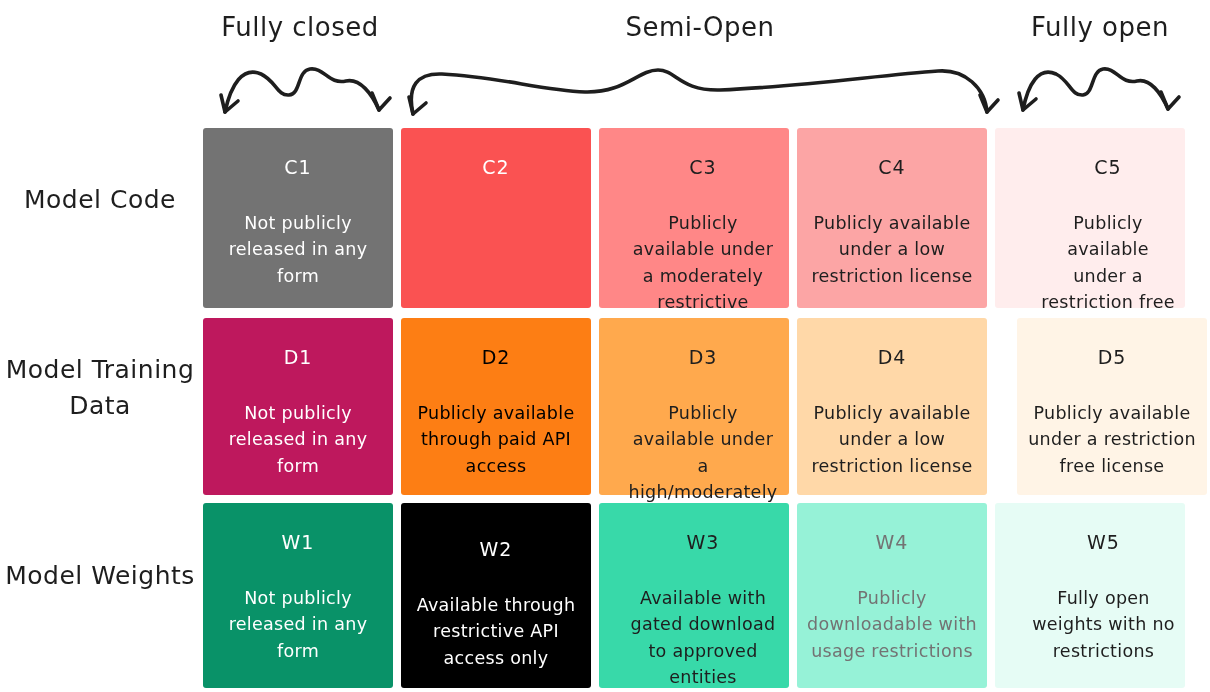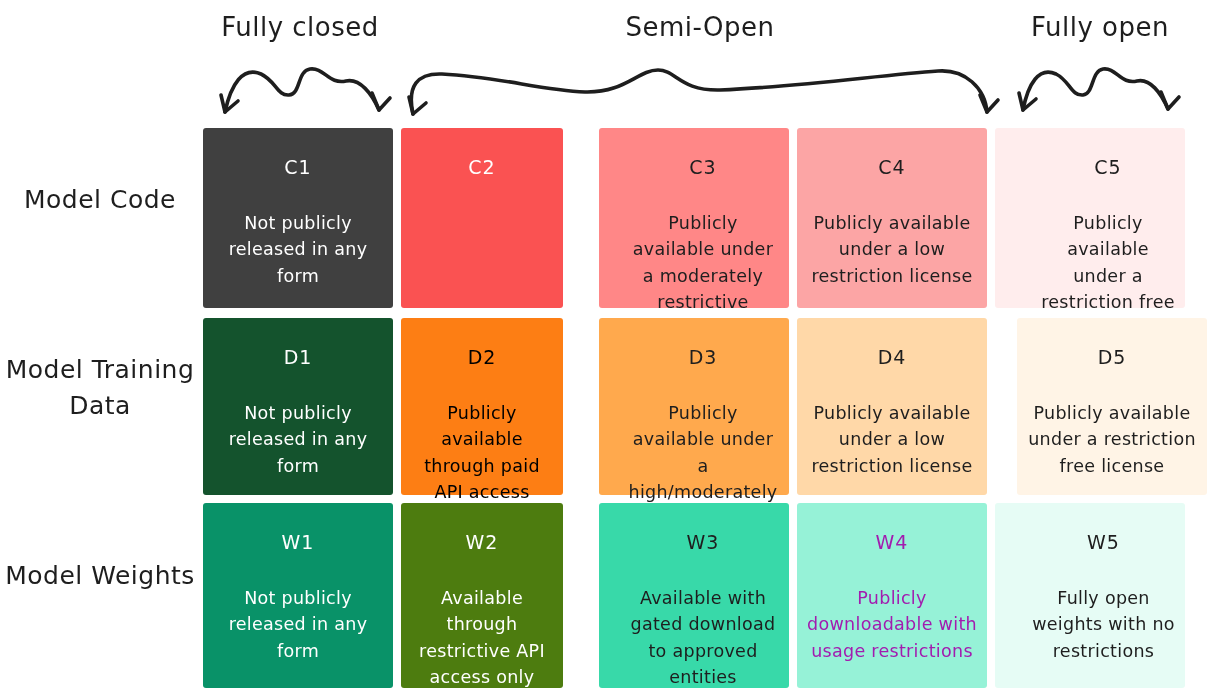--- a/index.html
+++ b/index.html
@@ -56,21 +56,21 @@
   }
   .cell-text{
     margin-top:32px;
     font-size:17.5px;
     line-height:1.5;
     letter-spacing:0.3px;
     max-width:178px;
   }
   
   .col-0{left:203px;width:190px;}
-  .col-1{left:401px;width:162px;}
+  .col-1{left:401px;width:190px;}
   .col-2{left:599px;width:190px;padding-left:28px;}
   .col-3{left:797px;width:190px;}
   .col-4{left:995px;width:190px;}
   
   .row-0{top:128px;height:180px;}
   .row-1{top:318px;height:177px;}
   .row-2{top:503px;height:185px;}
 </style>
 </head>
 <body>
@@ -109,41 +109,41 @@
              C 1116 67, 1121 85, 1137 81
              C 1150 78, 1161 93, 1168 109" style="stroke: rgb(30, 30, 30);"></path>
     <path stroke-width="3.6" d="M 1023 110 L 1019 93 M 1023 110 L 1036 99" style="stroke: rgb(30, 30, 30);"></path>
     <path stroke-width="3.6" d="M 1168 109 L 1161 92 M 1168 109 L 1179 97" style="stroke: rgb(30, 30, 30);"></path>
   </svg>
 
   <div class="row-label" id="row-label-0">Model Code</div>
   <div class="row-label" id="row-label-1">Model Training Data</div>
   <div class="row-label" id="row-label-2">Model Weights</div>
 
-  <div class="cell row-0 col-0" style="background-color: #404040; color: rgb(255, 255, 255);">
+  <div class="cell row-0 col-0" style="background-color: #737373; color: rgb(255, 255, 255);">
     <div class="cell-code">C1</div>
     <div class="cell-text">Not publicly released in any form</div>
   </div>
   <div class="cell row-0 col-1" style="background-color: rgb(250, 82, 82); color: rgb(255, 255, 255);">
     <div class="cell-code">C2</div>
   </div>
   <div class="cell row-0 col-2" style="background-color: rgb(255, 135, 135); color: rgb(30, 30, 30);">
     <div class="cell-code">C3</div>
     <div class="cell-text">Publicly available under a moderately restrictive license</div>
   </div>
   <div class="cell row-0 col-3" style="background-color: #fca5a5; color: rgb(30, 30, 30);">
     <div class="cell-code">C4</div>
     <div class="cell-text">Publicly available under a low restriction license</div>
   </div>
   <div class="cell row-0 col-4" style="background-color: rgb(255, 237, 237); color: rgb(30, 30, 30); padding-left: 46px;">
     <div class="cell-code">C5</div>
     <div class="cell-text">Publicly available under a restriction free license</div>
   </div>
 
-  <div class="cell row-1 col-0" style="background-color: #14532d; color: rgb(255, 255, 255);">
+  <div class="cell row-1 col-0" style="background-color: #be185d; color: rgb(255, 255, 255);">
     <div class="cell-code">D1</div>
     <div class="cell-text">Not publicly released in any form</div>
   </div>
   <div class="cell row-1 col-1" style="background-color: rgb(253, 126, 20); color: #000000;">
     <div class="cell-code">D2</div>
     <div class="cell-text">Publicly available through paid API access</div>
   </div>
   <div class="cell row-1 col-2" style="background-color: rgb(255, 169, 77); color: rgb(30, 30, 30);">
     <div class="cell-code">D3</div>
     <div class="cell-text">Publicly available under a high/moderately restrictive license</div>
@@ -154,29 +154,29 @@
   </div>
   <div class="cell row-1 col-4" style="background-color: rgb(255, 244, 230); color: rgb(30, 30, 30); margin-left: 22px;">
     <div class="cell-code">D5</div>
     <div class="cell-text">Publicly available under a restriction free license</div>
   </div>
 
   <div class="cell row-2 col-0" style="background-color: rgb(9, 146, 104); color: rgb(255, 255, 255);">
     <div class="cell-code">W1</div>
     <div class="cell-text">Not publicly released in any form</div>
   </div>
-  <div class="cell row-2 col-1" style="background-color: #4d7c0f; color: rgb(255, 255, 255);">
+  <div class="cell row-2 col-1" style="background-color: #000000; color: rgb(255, 255, 255); justify-content: center;">
     <div class="cell-code">W2</div>
     <div class="cell-text">Available through restrictive API access only</div>
   </div>
   <div class="cell row-2 col-2" style="background-color: rgb(56, 217, 169); color: rgb(30, 30, 30);">
     <div class="cell-code">W3</div>
     <div class="cell-text">Available with gated download to approved entities</div>
   </div>
-  <div class="cell row-2 col-3" style="background-color: rgb(150, 242, 215); color: #a21caf;">
+  <div class="cell row-2 col-3" style="background-color: rgb(150, 242, 215); color: #737373;">
     <div class="cell-code">W4</div>
     <div class="cell-text">Publicly downloadable with usage restrictions</div>
   </div>
   <div class="cell row-2 col-4" style="background-color: rgb(230, 252, 245); color: rgb(30, 30, 30); padding-left: 37px;">
     <div class="cell-code">W5</div>
     <div class="cell-text">Fully open weights with no restrictions</div>
   </div>
 
 </div>
 

